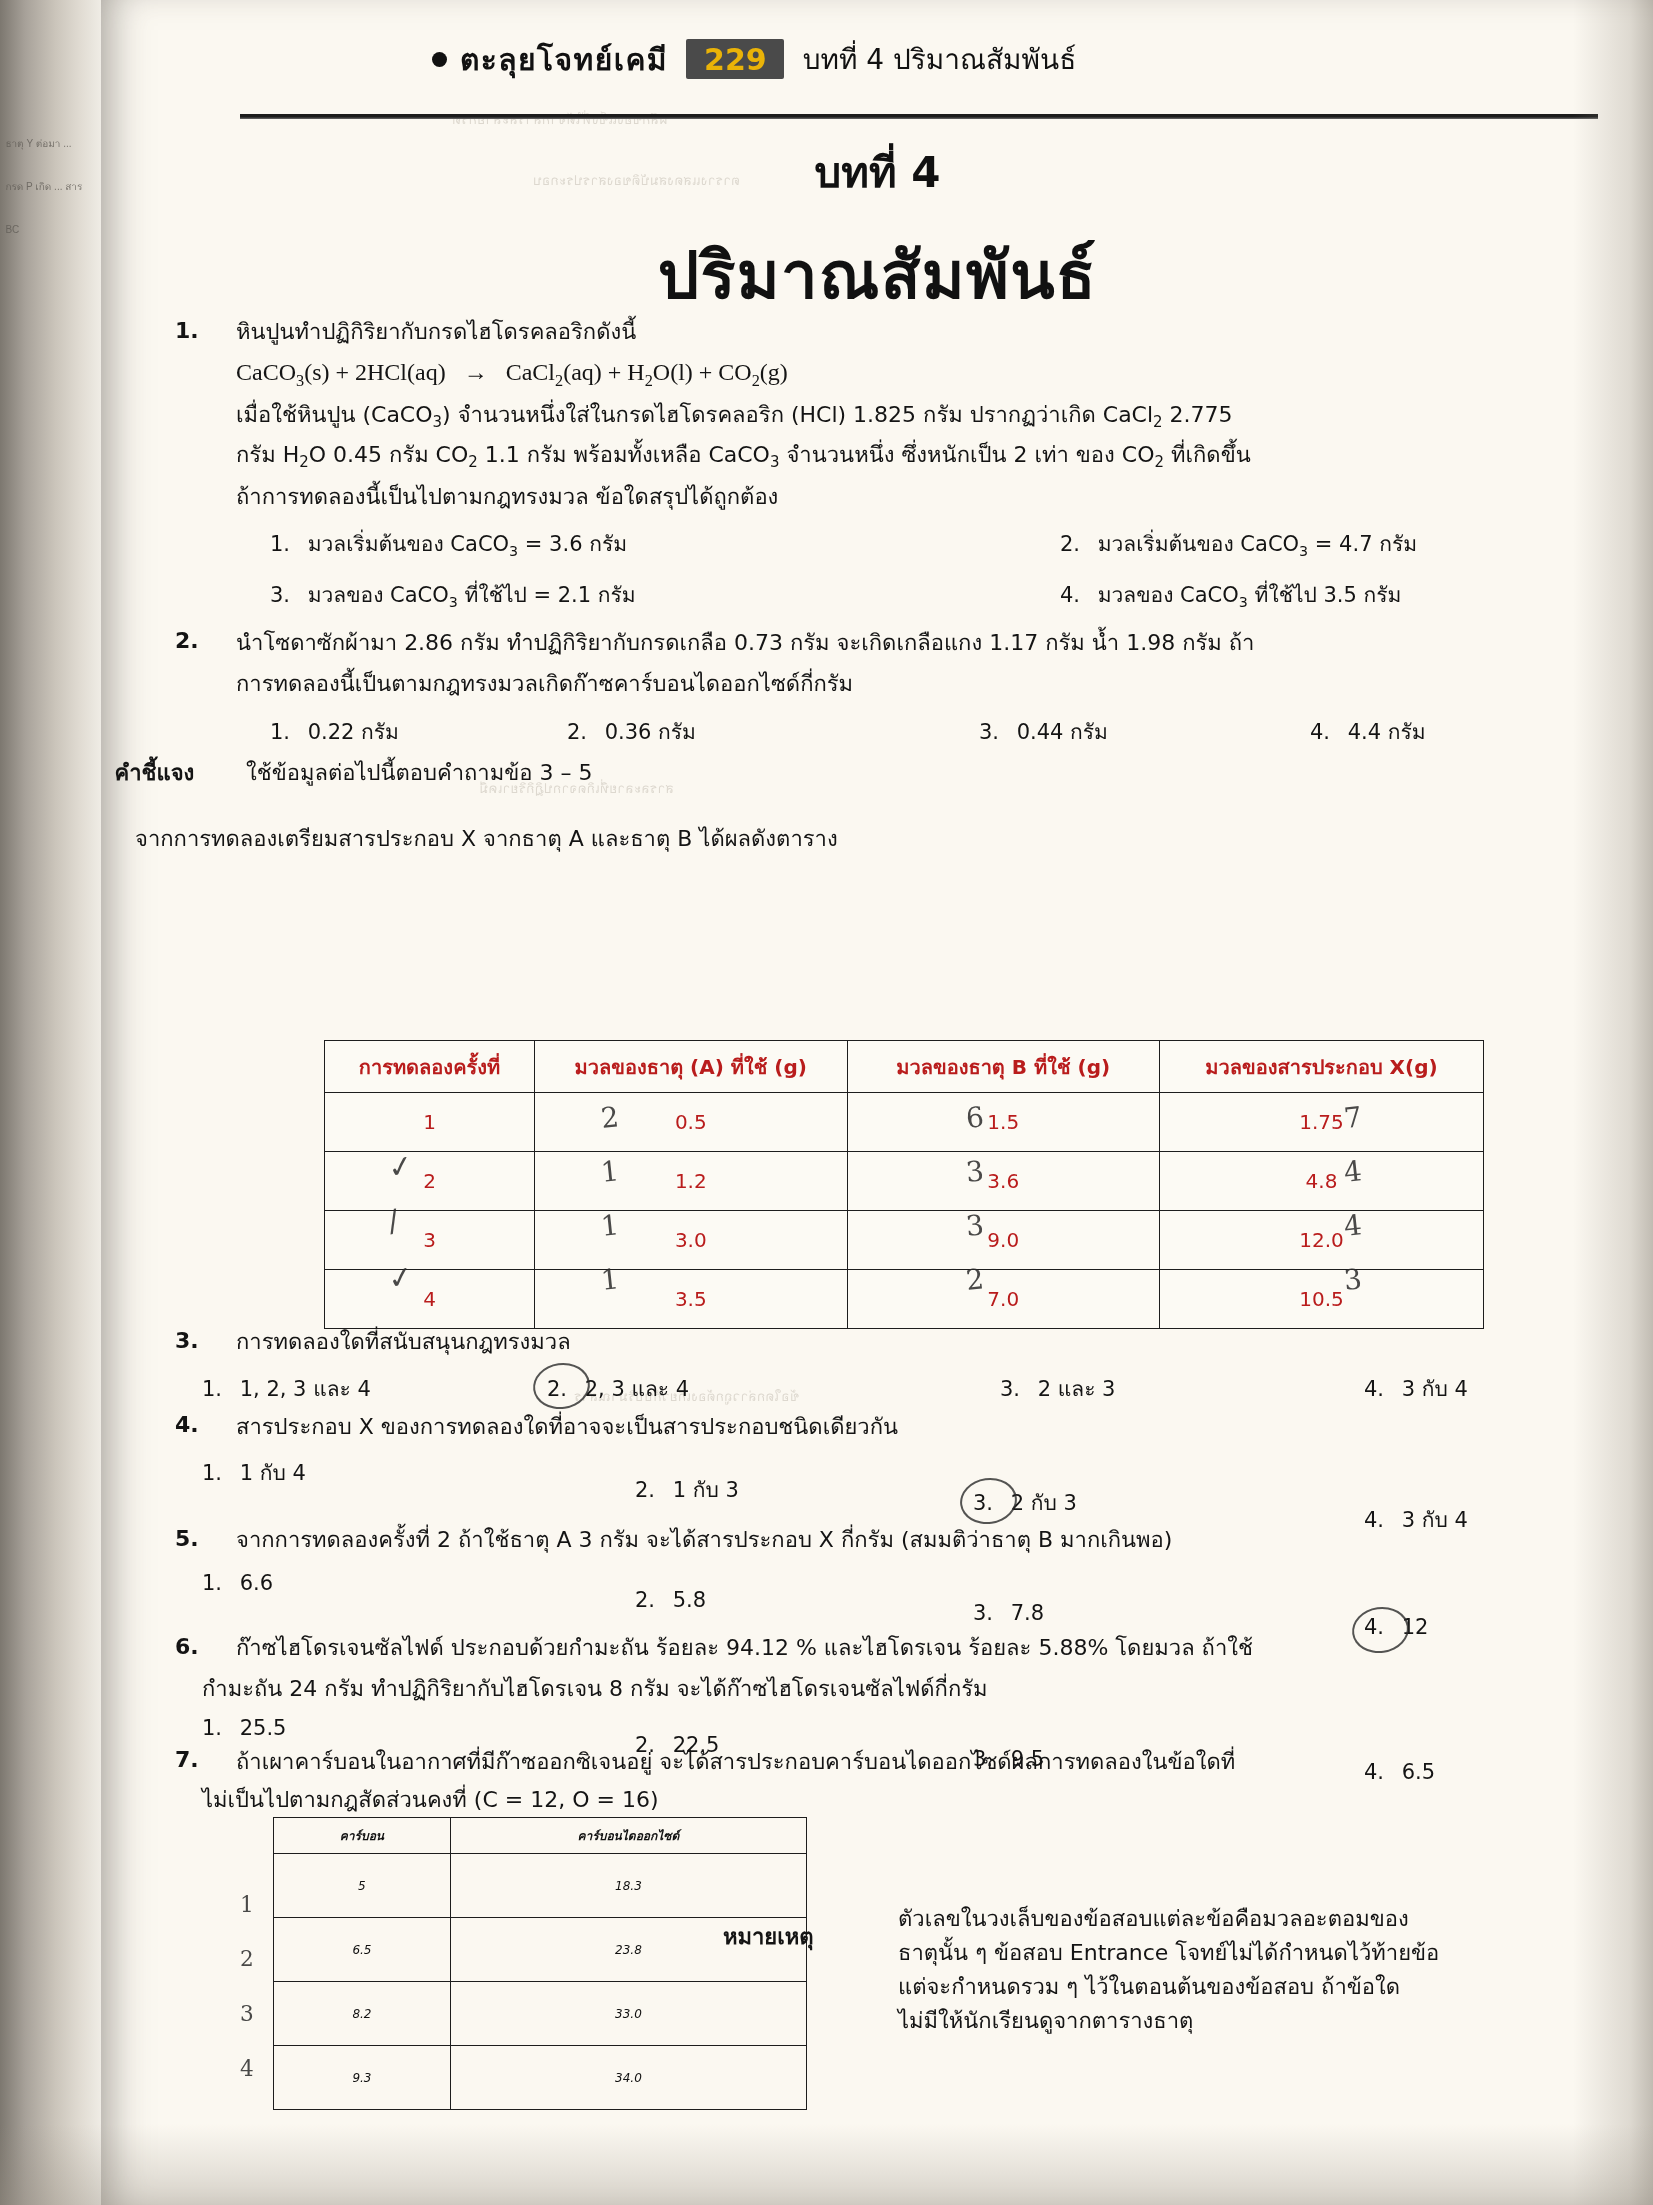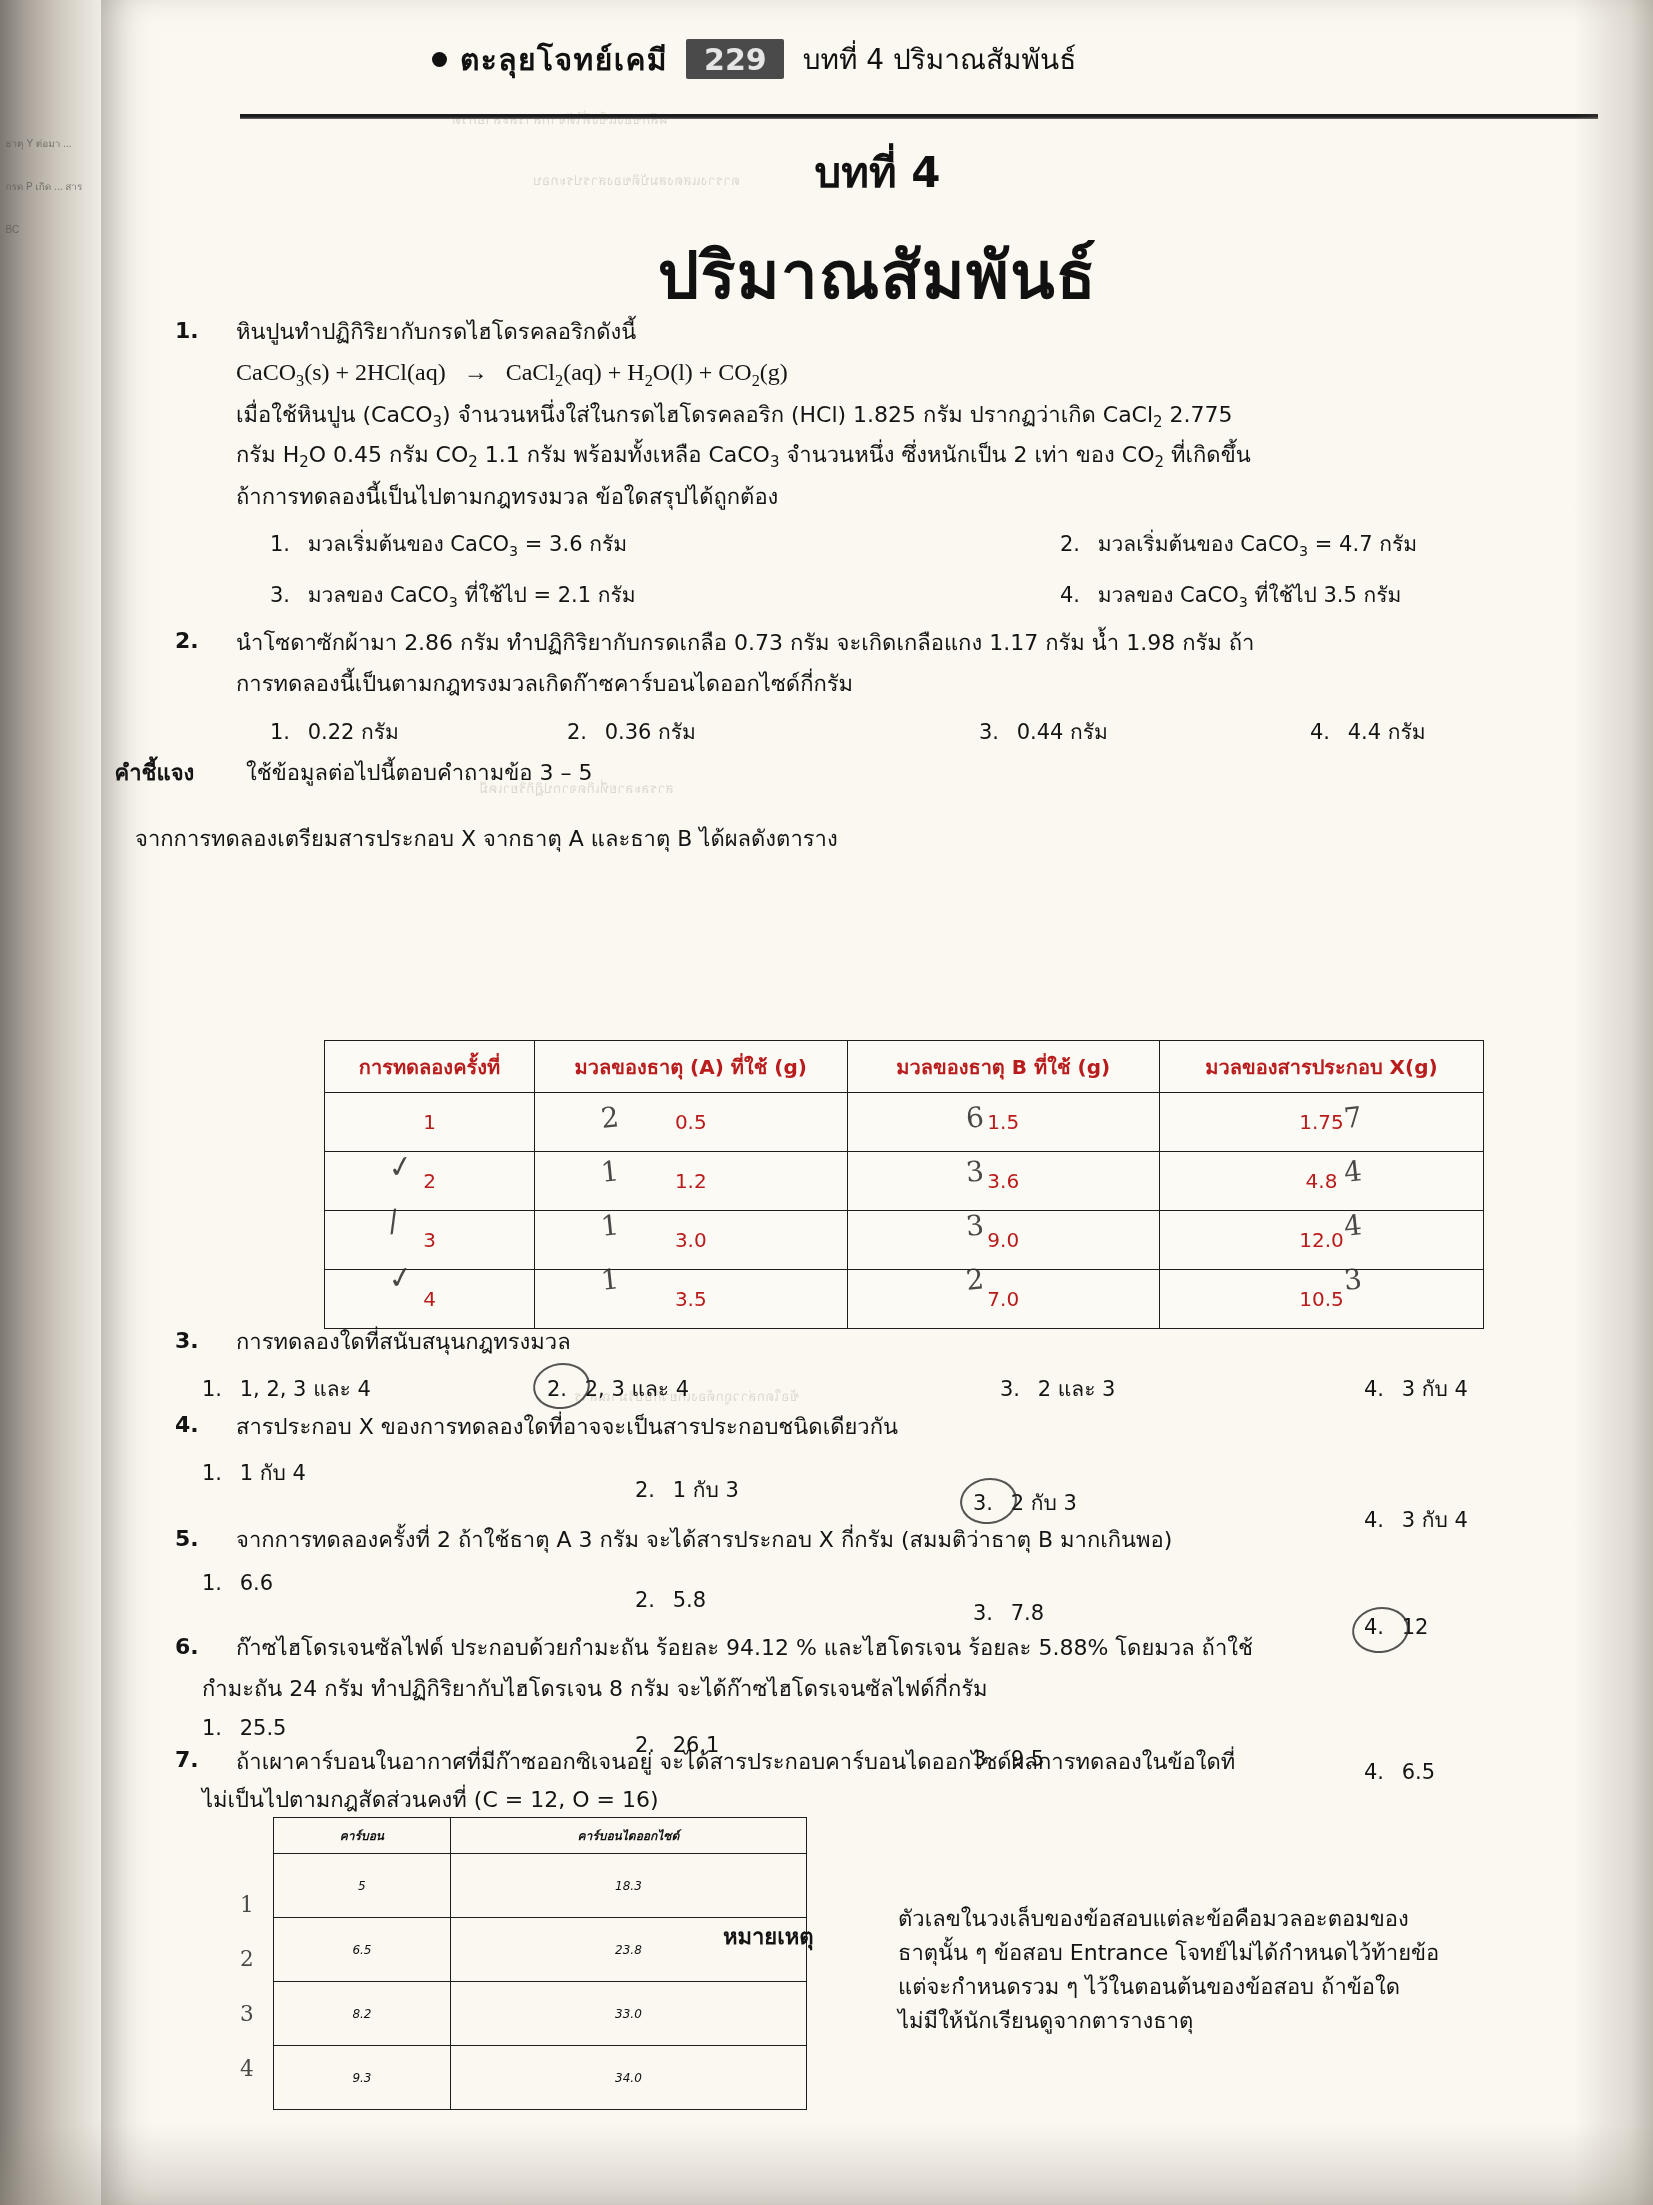--- a/index.html
+++ b/index.html
@@ -56,21 +56,21 @@
   #header{position:absolute;left:331px;top:27px;width:1149px;height:61px;}
   .hdr-dot{
     display:inline-block;width:15px;height:15px;border-radius:50%;
     background:#111;vertical-align:middle;margin-right:9.5px;
   }
   .hdr-title{
     display:inline-block;font-size:30px;font-weight:bold;color:#111;
     vertical-align:middle;letter-spacing:1.4px;
   }
   .hdr-page{
-    display:inline-block;background:#4a4a4a;color:#e5e5e5;font-size:30px;font-weight:bold;
+    display:inline-block;background:#4a4a4a;color:#eab308;font-size:30px;font-weight:bold;
     padding:2.7px 17.6px;margin:12px 15px;vertical-align:middle;border-radius:2px;
   }
   .hdr-chapter{
     display:inline-block;font-size:28px;color:#111;vertical-align:middle;
   }
   #hdr-rule{
     position:absolute;left:139px;top:114px;width:1358px;height:4.7px;
     background:linear-gradient(180deg,#1c1c1c 0%, #1c1c1c 55%, #6a6a6a 100%);
   }
 
@@ -331,21 +331,21 @@
 
     <div class="qnum" style="left:74px;top:1634px;">6.</div>
     <div class="q" style="left:135px;top:1632px;">ก๊าซไฮโดรเจนซัลไฟด์ ประกอบด้วยกำมะถัน ร้อยละ 94.12 % และไฮโดรเจน ร้อยละ 5.88% โดยมวล ถ้าใช้</div>
     <div class="q" style="left:101px;top:1673px;">กำมะถัน 24 กรัม ทำปฏิกิริยากับไฮโดรเจน 8 กรัม จะได้ก๊าซไฮโดรเจนซัลไฟด์กี่กรัม</div>
     <div class="ch" style="left:101px;top:1716px;">
       <span class="chn">1.</span>
       <span>25.5</span>
     </div>
     <div class="ch" style="left:534px;top:1733px;">
       <span class="chn">2.</span>
-      <span>26.1</span>
+      <span>22.5</span>
     </div>
     <div class="ch" style="left:872px;top:1747px;">
       <span class="chn">3.</span>
       <span>9.5</span>
     </div>
     <div class="ch" style="left:1263px;top:1760px;">
       <span class="chn">4.</span>
       <span>6.5</span>
     </div>
 

